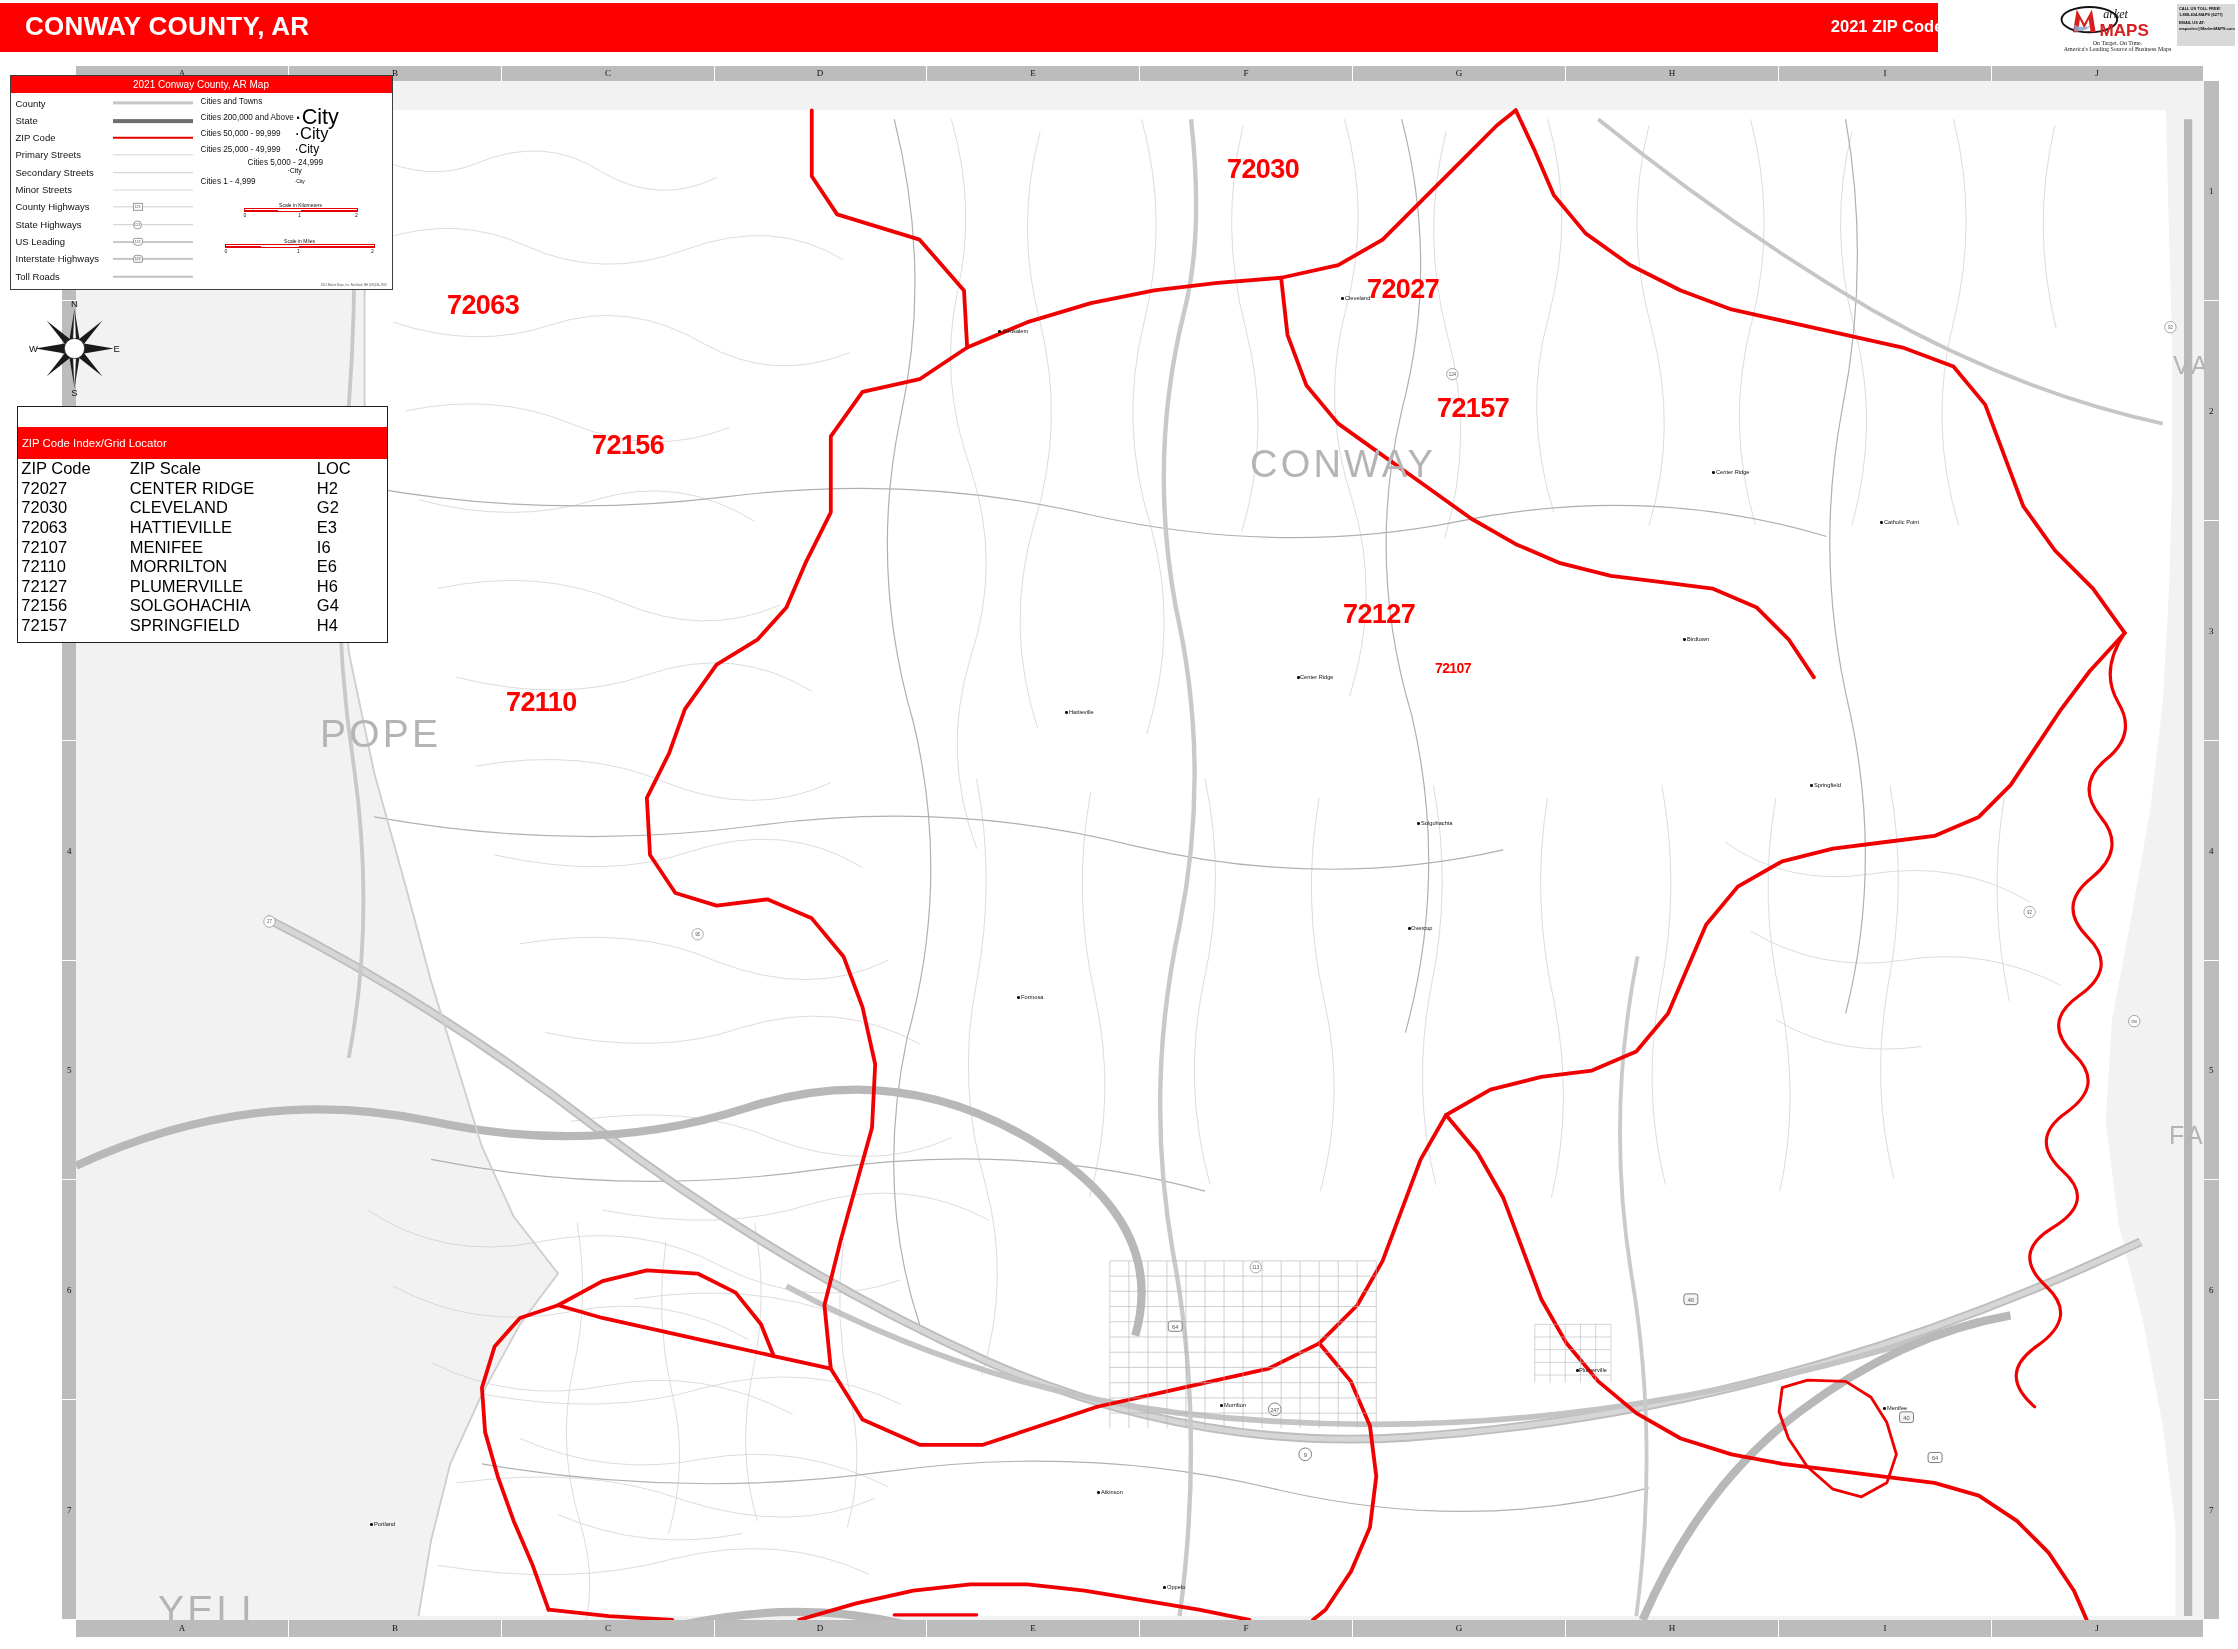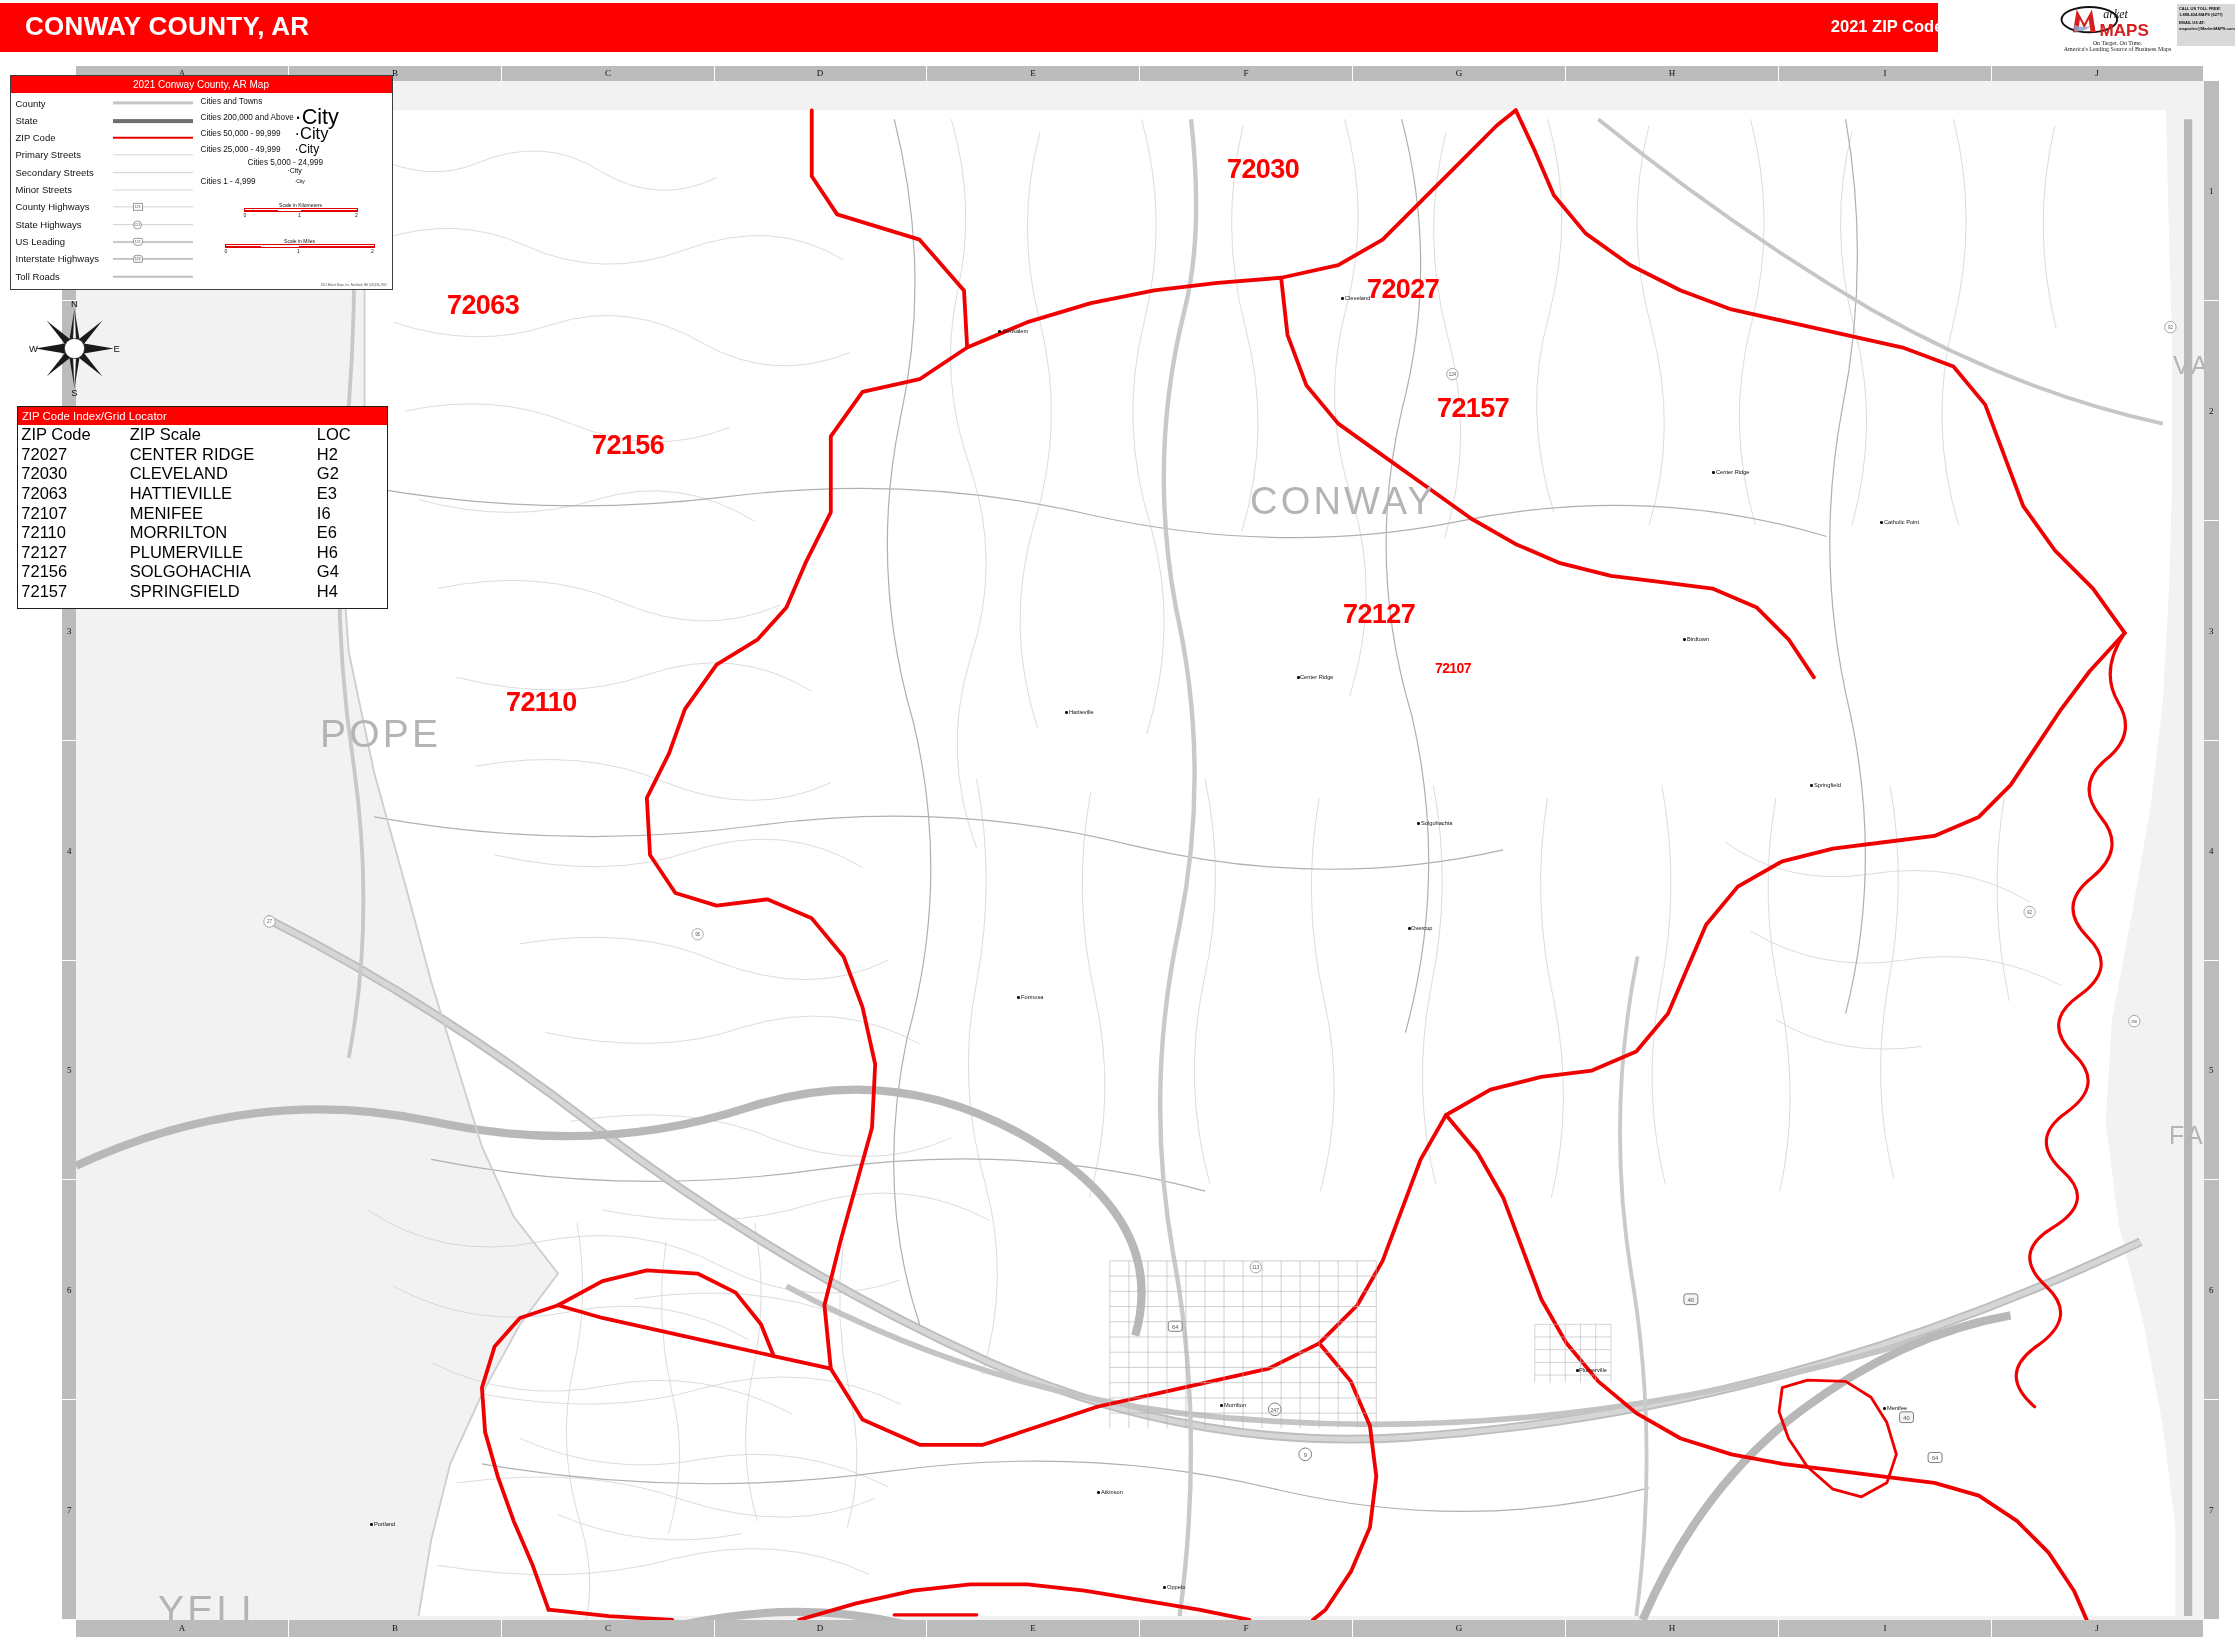--- a/index.html
+++ b/index.html
@@ -228,28 +228,29 @@
   #zip-index {
     position: absolute;
     left: 16.5px; top: 406px;
     width: 371px;
     background: #ffffff;
     border: 1.3px solid #1e1e1e;
     box-sizing: border-box;
     z-index: 40;
   }
   #zip-index-title {
-    height: 18px;
+    height: 32px;
     background: #fe0000;
     color: #ffffff;
     font-size: 11.4px;
     display: flex;
     align-items: center;
     padding-left: 4.4px;
     white-space: nowrap;
+    margin-top: 20px;
   }
   #zip-table { width: 100%; border-collapse: collapse; }
   #zip-table td, #zip-table th {
     font-size: 16.5px;
     color: #000;
     text-align: left;
     font-weight: normal;
     padding: 0 0 0 3.8px;
     line-height: 1.19;
     white-space: nowrap;
@@ -615,21 +616,21 @@
       <div class="zip-label" style="left: 371px; top: 209px;">72063</div>
       <div class="zip-label" style="left: 1291px; top: 193px;">72027</div>
       <div class="zip-label" style="left: 1361px; top: 312px;">72157</div>
       <div class="zip-label" style="left: 516px; top: 349px;">72156</div>
       <div class="zip-label" style="left: 1267px; top: 518px;">72127</div>
       <div class="zip-label small" style="left: 1359px; top: 579px;">72107</div>
       <div class="zip-label" style="left: 430px; top: 606px;">72110</div>
     </div>
 
   <div id="county-label-group">
-      <div class="county-label" style="left: 1174px; top: 362px; font-size: 38px; margin-top: 37px;">CONWAY</div>
+      <div class="county-label" style="left: 1174px; top: 362px; font-size: 38px;">CONWAY</div>
       <div class="county-label" style="left: 2097px; top: 270px; font-size: 25px;">VAN BUREN</div>
       <div class="county-label" style="left: 244px; top: 631px; font-size: 39px;">POPE</div>
       <div class="county-label" style="left: 2093px; top: 1040px; font-size: 25px;">FAULKNER</div>
       <div class="county-label" style="left: 82px; top: 1507px; font-size: 39px;">YELL</div>
     </div>
 
   <div id="town-label-group">
       <div class="town-dot" style="left: 1265px; top: 216px;"></div>
       <div class="town-label" style="left: 1269px; top: 214px;">Cleveland</div>
       <div class="town-dot" style="left: 922px; top: 249px;"></div>

